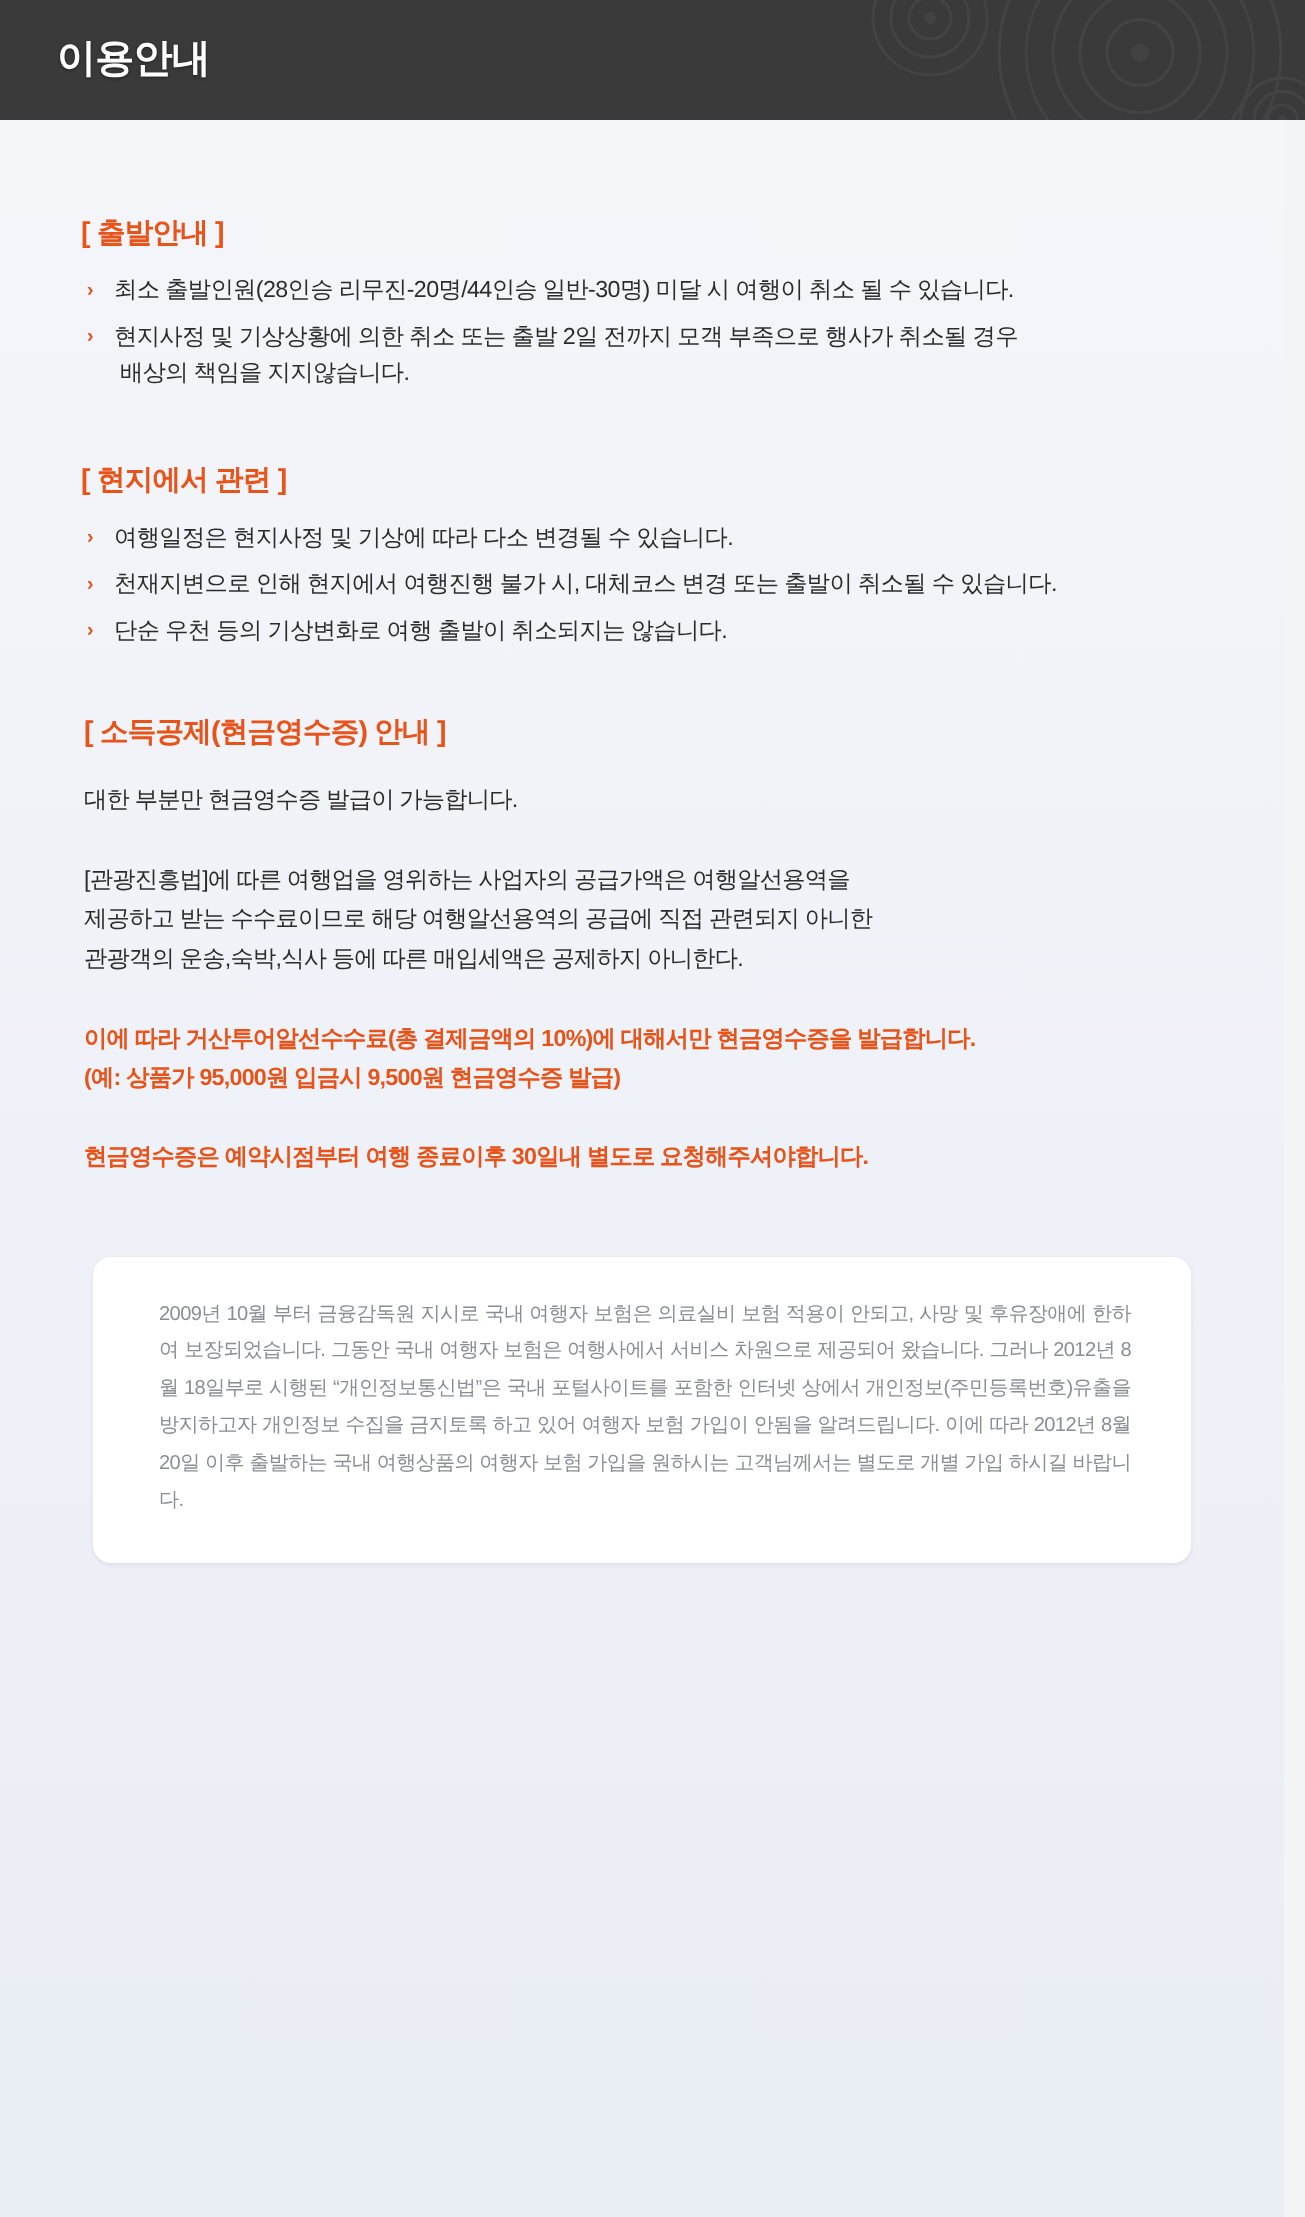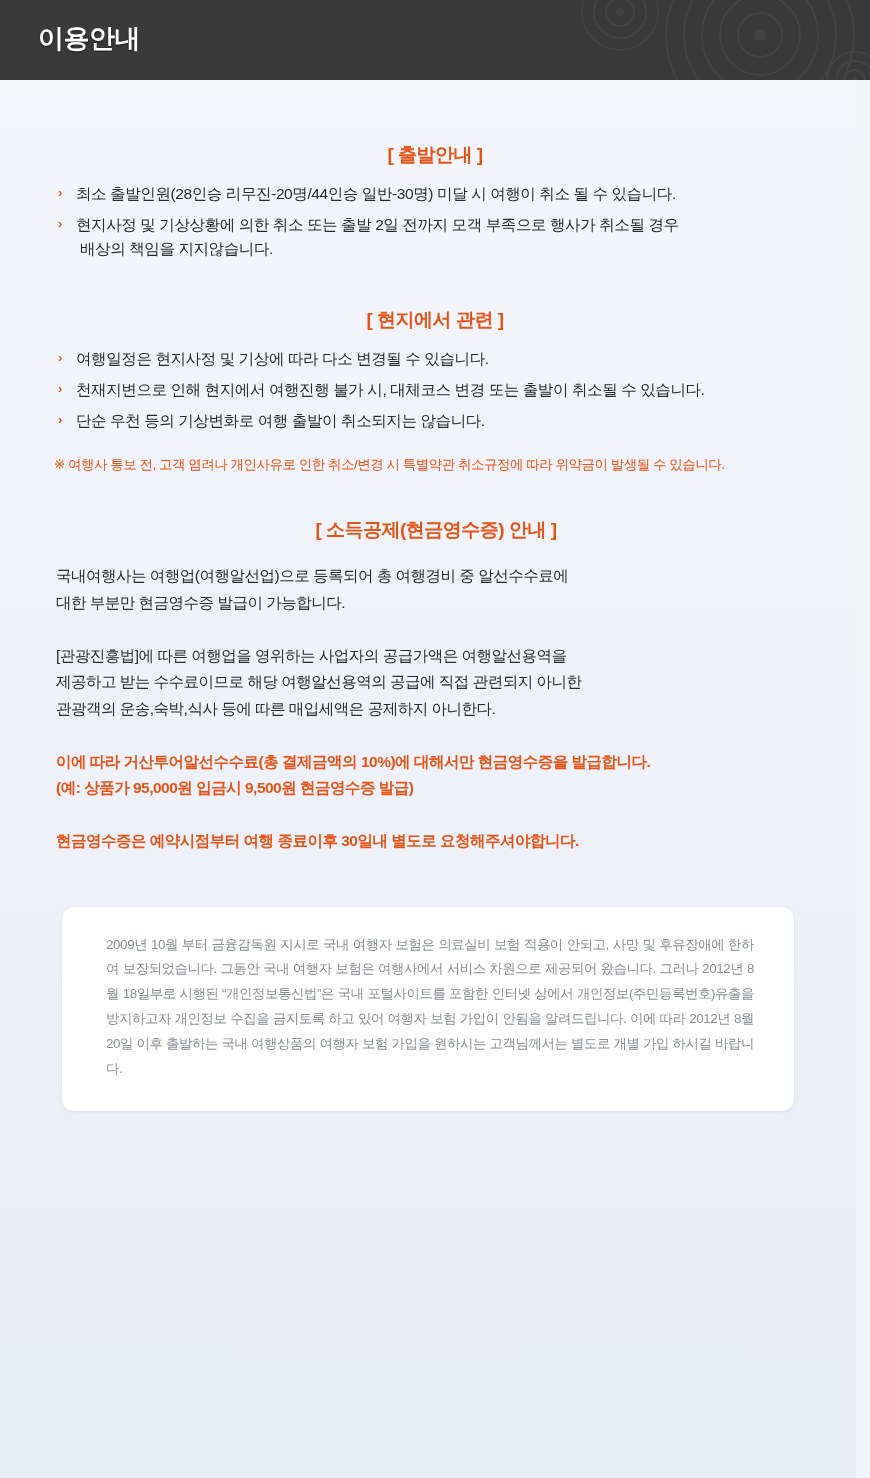--- a/index.html
+++ b/index.html
@@ -53,21 +53,20 @@
   .content {
     position: relative;
     padding: 0 40px;
   }
 
   .section-head {
     color: #e8531a;
     font-size: 19px;
     font-weight: bold;
     letter-spacing: -0.5px;
-    text-align: center;
   }
 
   .bullet-list {
     margin: 0;
     padding: 0;
     list-style: none;
   }
   .bullet-item {
     position: relative;
     padding-left: 22px;
@@ -219,28 +218,26 @@
         </li>
         <li class="bullet-item">
           <span class="chev">›</span>
           <span>천재지변으로 인해 현지에서 여행진행 불가 시, 대체코스 변경 또는 출발이 취소될 수 있습니다.</span>
         </li>
         <li class="bullet-item">
           <span class="chev">›</span>
           <span>단순 우천 등의 기상변화로 여행 출발이 취소되지는 않습니다.</span>
         </li>
       </ul>
-      <div class="note-line">※ 여행사 통보 전, 고객 염려나 개인사유로 인한 취소/변경 시 특별약관 취소규정에 따라 위약금이 발생될 수 있습니다.</div>
     </div>
 
     <div class="blk-s3">
       <div class="section-head">[ 소득공제(현금영수증) 안내 ]</div>
 
       <div class="para">
-        <div>국내여행사는 여행업(여행알선업)으로 등록되어 총 여행경비 중 알선수수료에</div>
         <div>대한 부분만 현금영수증 발급이 가능합니다.</div>
       </div>
 
       <div class="para gap-para-lg">
         <div>[관광진흥법]에 따른 여행업을 영위하는 사업자의 공급가액은 여행알선용역을</div>
         <div>제공하고 받는 수수료이므로 해당 여행알선용역의 공급에 직접 관련되지 아니한</div>
         <div>관광객의 운송,숙박,식사 등에 따른 매입세액은 공제하지 아니한다.</div>
       </div>
 
       <div class="para red gap-para-lg">

